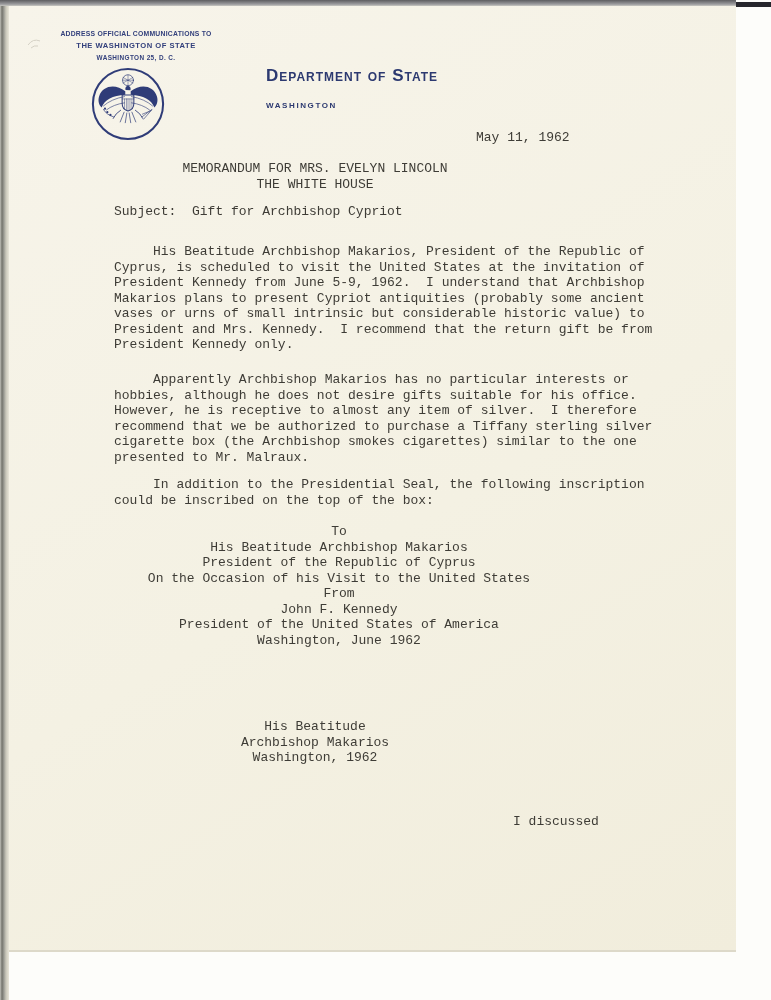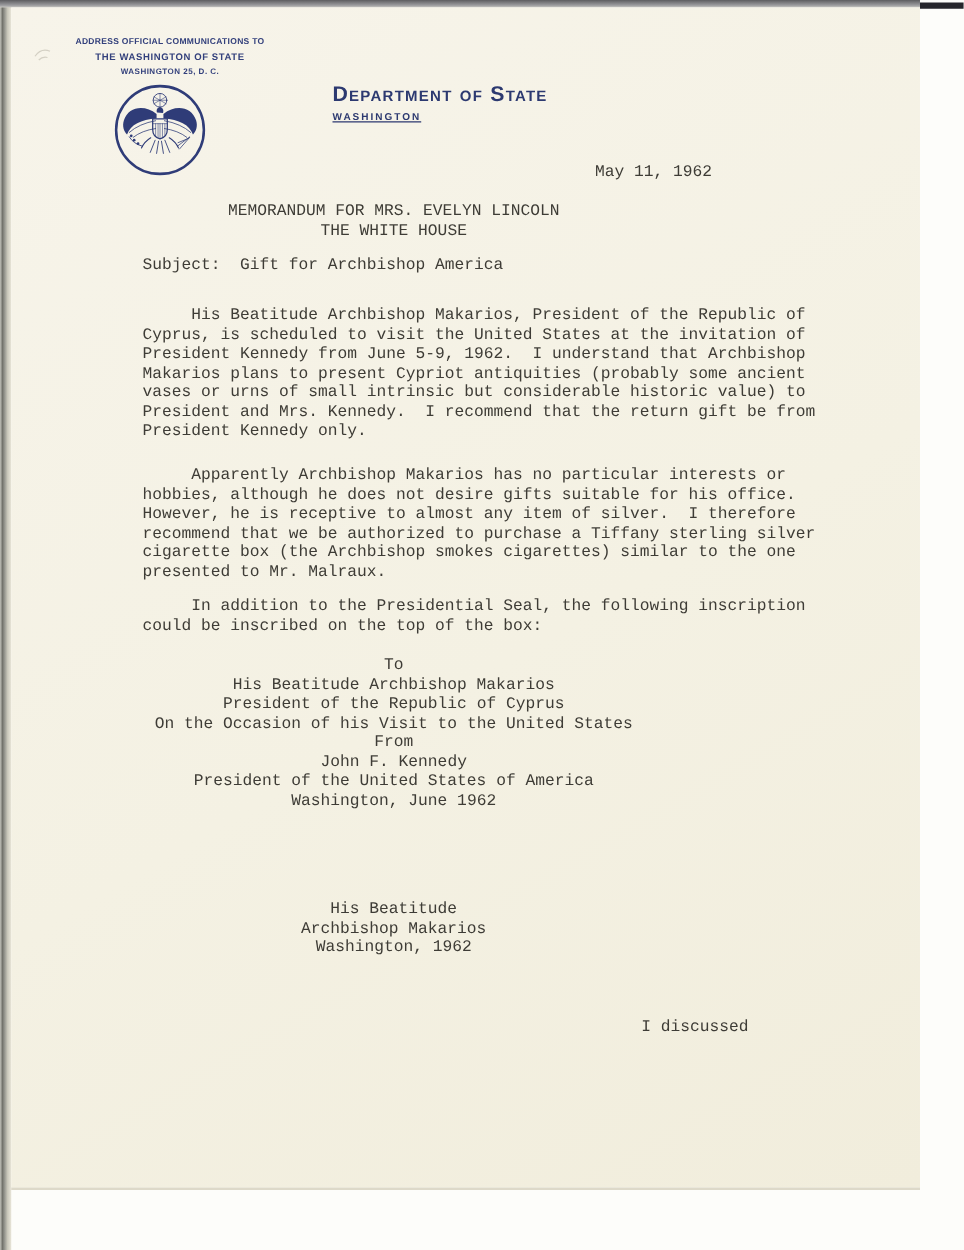--- a/index.html
+++ b/index.html
@@ -52,30 +52,30 @@
   .seal { position:absolute; left:80px; top:59px; width:78px; height:78px; }
   .dept-block {
     position:absolute; left:257px; top:60px; width:300px; 
     font-family:"Liberation Sans","DejaVu Sans",sans-serif; color:#2c3970;
   }
   .dept-title {
     font-size:17px; font-weight:700; font-variant:small-caps;
     letter-spacing:1px; line-height:19px;
   }
   .dept-city {
-    font-size:8px; font-weight:700; letter-spacing:1.6px; margin-top:4px;text-decoration:underline;
+    font-size:8px; font-weight:700; letter-spacing:1.6px; margin-top:16px;
   }
   .date-line   { left:467px; top:124px; }
   .memo-head   { top:155px; }
   .subject     { left:105px; top:198px; }
   .para        { left:105px; width:566px; }
   .p1 { top:238px; }
   .p2 { top:366px; }
   .p3 { top:471px; }
-  .insc1 { top:518px; }
+  .insc1 { top:518px;margin-left:24px; }
   .p4 { top:653px; }
   .insc2 { top:713px; }
   .closing { left:504px; top:808px; }
   .pencil-mark { position:absolute; left:18px; top:30px; opacity:.55; }
 </style>
 </head>
 <body>
 
 <div class="left-edge"></div>
 <div class="top-edge"></div>
@@ -117,21 +117,21 @@
   <div class="dept-block">
     <div class="dept-title">Department of State</div>
     <div class="dept-city">WASHINGTON</div>
   </div>
 
   <div class="typed date-line">May 11, 1962</div>
 
   <div class="typed centered-typed memo-head">MEMORANDUM FOR MRS. EVELYN LINCOLN
 THE WHITE HOUSE</div>
 
-  <div class="typed subject">Subject:  Gift for Archbishop America</div>
+  <div class="typed subject">Subject:  Gift for Archbishop Cypriot</div>
 
   <div class="typed para p1">     His Beatitude Archbishop Makarios, President of the Republic of
 Cyprus, is scheduled to visit the United States at the invitation of
 President Kennedy from June 5-9, 1962.  I understand that Archbishop
 Makarios plans to present Cypriot antiquities (probably some ancient
 vases or urns of small intrinsic but considerable historic value) to
 President and Mrs. Kennedy.  I recommend that the return gift be from
 President Kennedy only.</div>
   <div class="typed para p3">     In addition to the Presidential Seal, the following inscription
 could be inscribed on the top of the box:</div>

